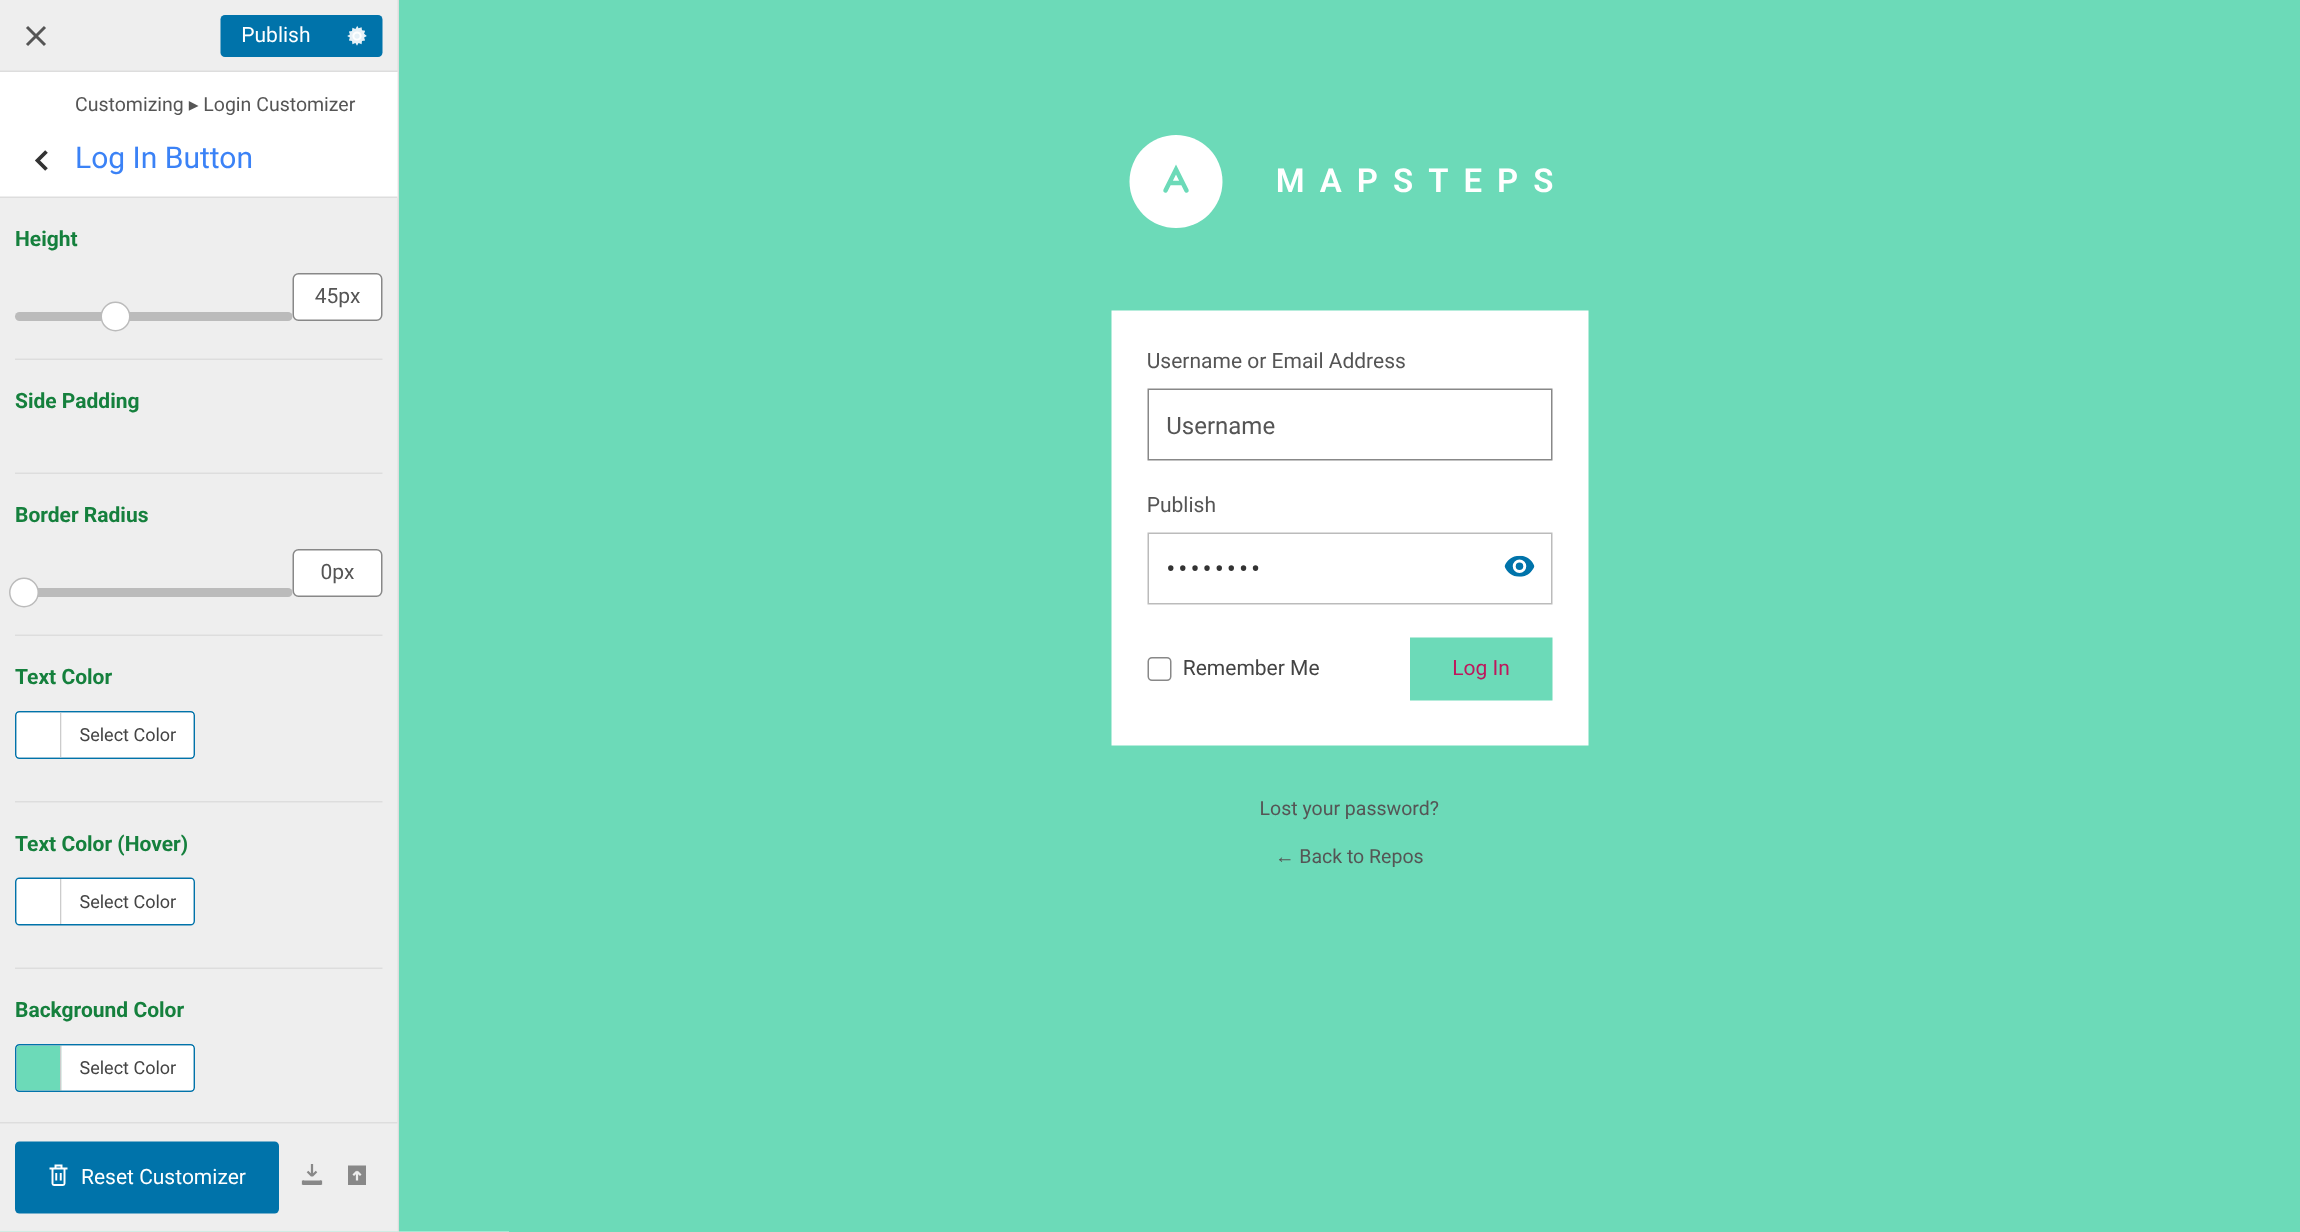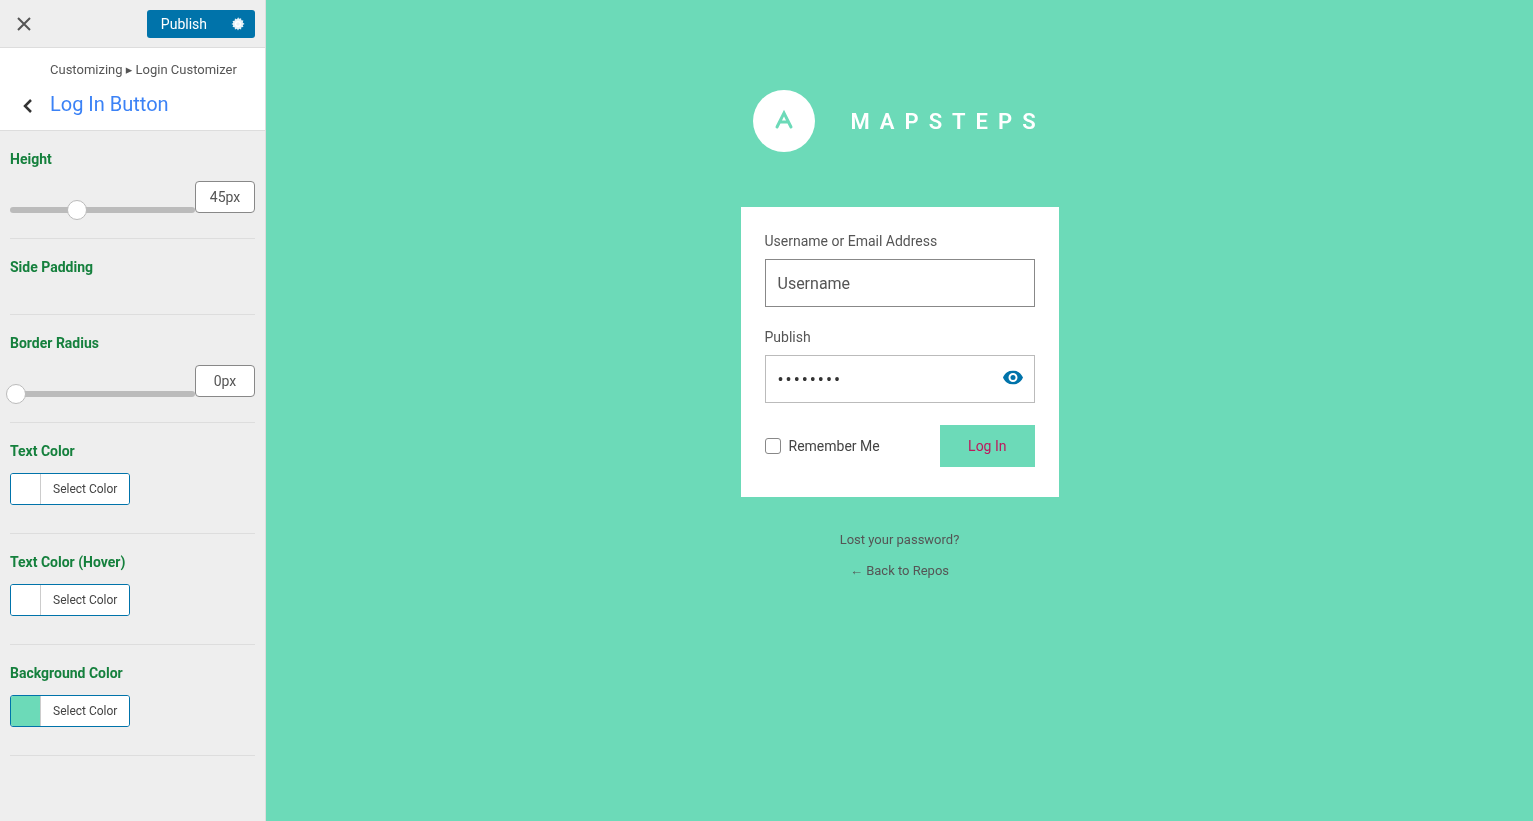--- a/index.html
+++ b/index.html
@@ -145,20 +145,42 @@
     <div class="control-group">
       <div class="control-label">Background Color</div>
       <div class="color-picker">
         <div class="color-swatch" style="background:#6cdab8"></div>
         <div class="color-label">Select Color</div>
       </div>
     </div>
 
   </div>
 
+  <div class="sidebar-footer">
+    <button class="reset-btn">
+      <span>
+        <svg width="14" height="16" viewBox="0 0 14 16" fill="white">
+            <path d="M1 4h12M5 4V2h4v2M3 4v10a1 1 0 001 1h6a1 1 0 001-1V4M5.5 7v5M8.5 7v5" stroke="white" stroke-width="1.3" fill="none"></path>
+          </svg>
+      </span>
+      <span>Reset Customizer</span>
+    </button>
+    <span class="footer-icon">
+      <svg width="16" height="16" viewBox="0 0 16 16" fill="currentColor">
+          <path d="M8 1v8m0 0L5 6m3 3l3-3M2 12v2h12v-2" stroke="currentColor" stroke-width="1.5" fill="none"></path>
+          <rect x="2" y="12" width="12" height="3" fill="currentColor"></rect>
+        </svg>
+    </span>
+    <span class="footer-icon">
+      <svg width="16" height="16" viewBox="0 0 16 16" fill="currentColor">
+          <rect x="2" y="2" width="12" height="13" fill="currentColor"></rect>
+          <path d="M8 12V6m0 0L5.5 8.5M8 6l2.5 2.5" stroke="#eee" stroke-width="1.5" fill="none"></path>
+        </svg>
+    </span>
+  </div>
 
 </div>
 
 <div class="preview">
 
   <div class="logo-row">
     <div class="logo-circle">
       <svg width="28" height="28" viewBox="0 0 28 28">
           <path d="M7 20 L14 6 L21 20 M11 15 L17 15" stroke="#6cdab8" stroke-width="3" fill="none" stroke-linecap="round"></path>
         </svg>

